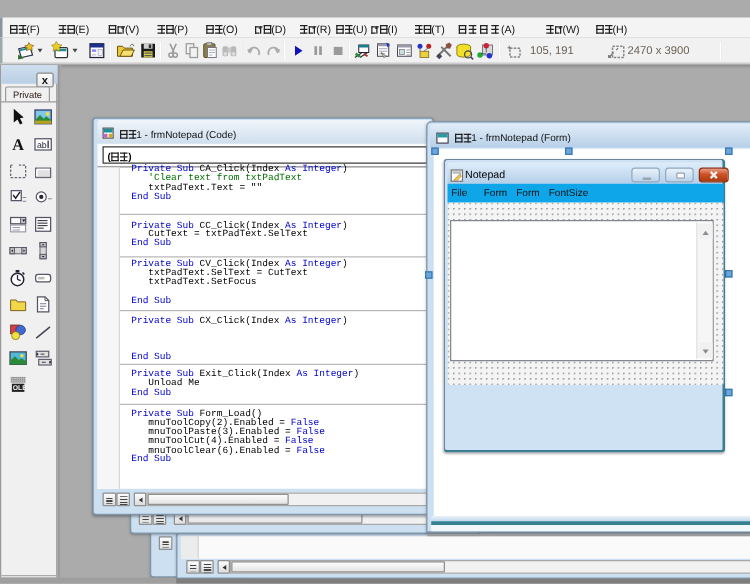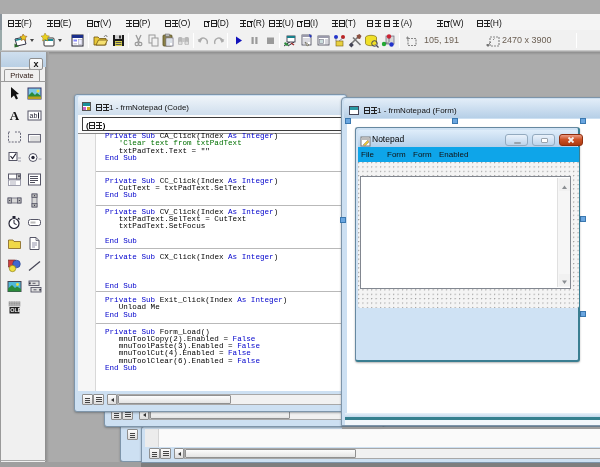--- a/index.html
+++ b/index.html
@@ -163,21 +163,21 @@
   <div class="ab" style="left:203px;top:6px;width:24px;height:12px;background:linear-gradient(#ec9c84,#cc5226 45%,#ac3a10);border:1px solid #8f2e0e;border-radius:3px">
         <svg width="22" height="10" style="position:absolute;left:0;top:0">
           <path d="M8.5 2.5 L13.5 7.5 M13.5 2.5 L8.5 7.5" stroke="#f4f0ee" stroke-width="1.8"></path>
         </svg>
       </div>
 
   <div class="ab" style="left:2px;top:19px;width:221px;height:15px;background:#0ea5e9;font-size:8px;color:#111">
     <span class="ab" style="left:3px;top:3px">File</span>
         <span class="ab" style="left:29px;top:3px">Form</span>
         <span class="ab" style="left:55px;top:3px">Form</span>
-        <span class="ab" style="left:81px;top:3px">Enabled</span>
+        <span class="ab" style="left:81px;top:3px">FontSize</span>
   </div>
 
   <div class="ab" style="left:2px;top:34px;width:221px;height:146px;background:#f4f4f4;background-image:radial-gradient(circle at 0.5px 0.5px,#989898 0.55px,transparent 0.95px);background-size:4.4px 4.4px;border-radius:0 0 2px 2px"></div>
 
   <div class="ab" style="left:4px;top:48px;width:211px;height:113px;background:#fff;border:1px solid #828790">
     <div class="ab" style="left:196px;top:1px;width:13px;height:109px;background:#f6f6f6;border-left:1px solid #e0e0e0">
       <div class="ab" style="left:1px;top:1px;width:11px;height:12px;background:#f1f1f1"><svg width="11" height="12">
               <path d="M5.5 4.5 L8 8 L3 8 Z" fill="#8a8e92"></path>
             </svg></div>
       <div class="ab" style="left:1px;bottom:1px;width:11px;height:12px;background:#f1f1f1"><svg width="11" height="12">

